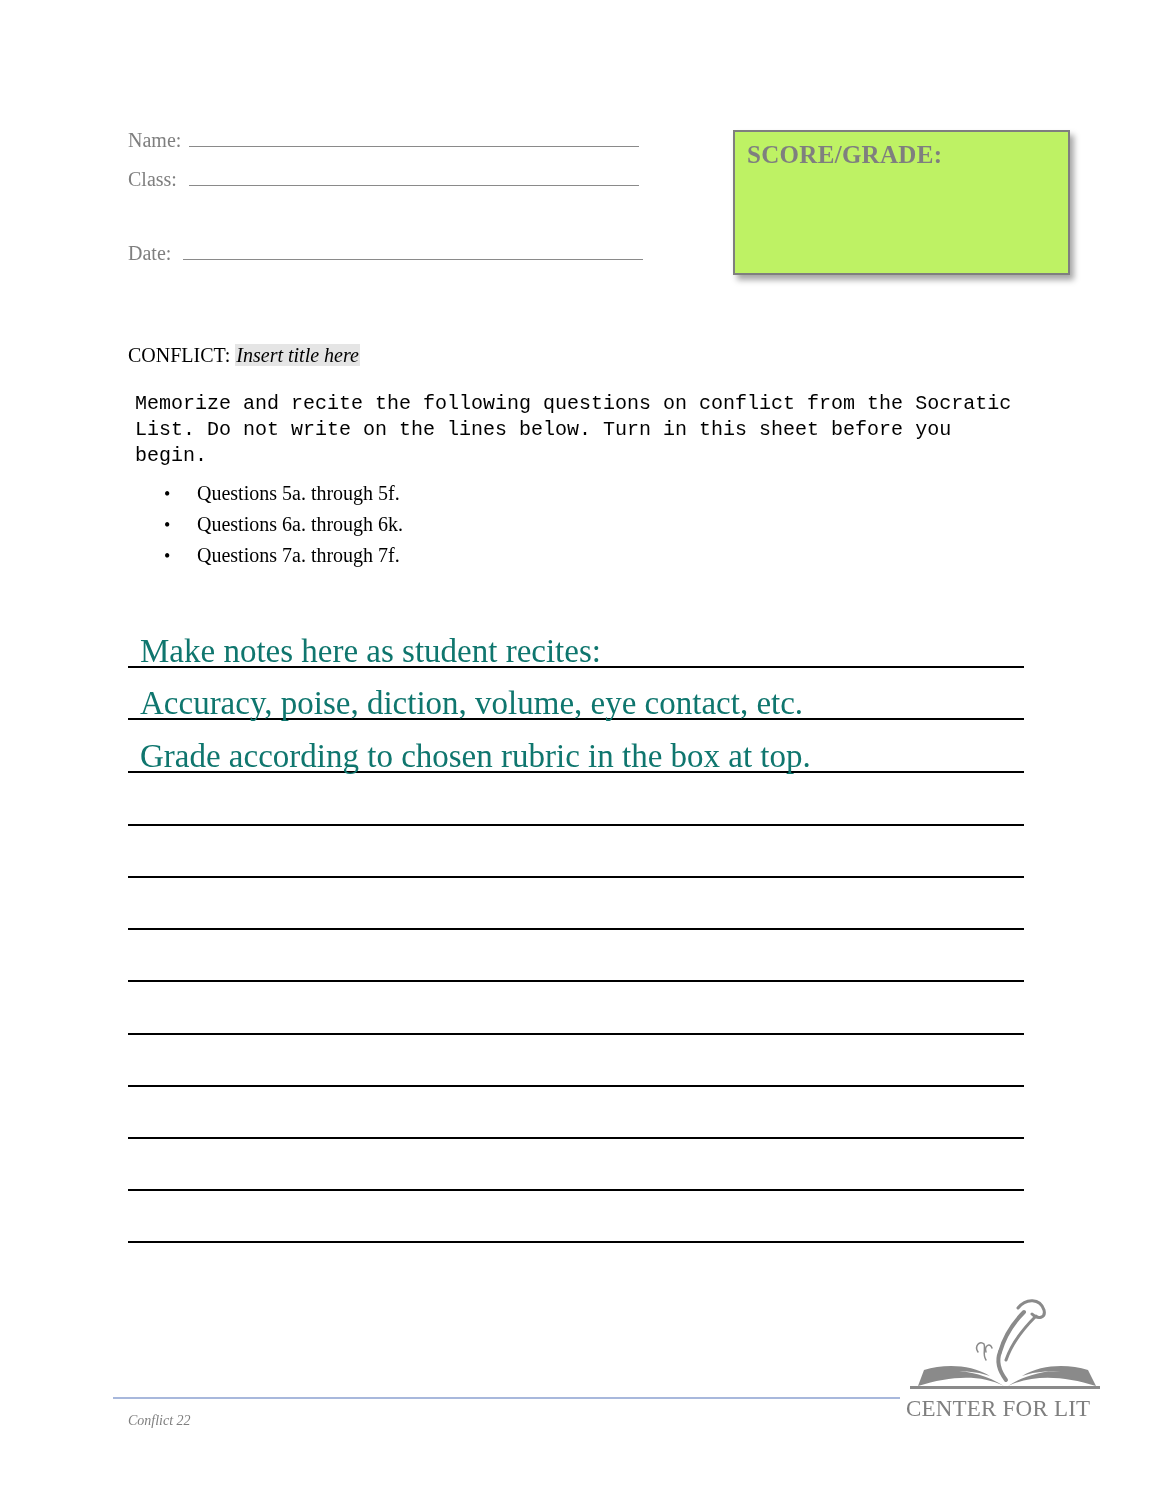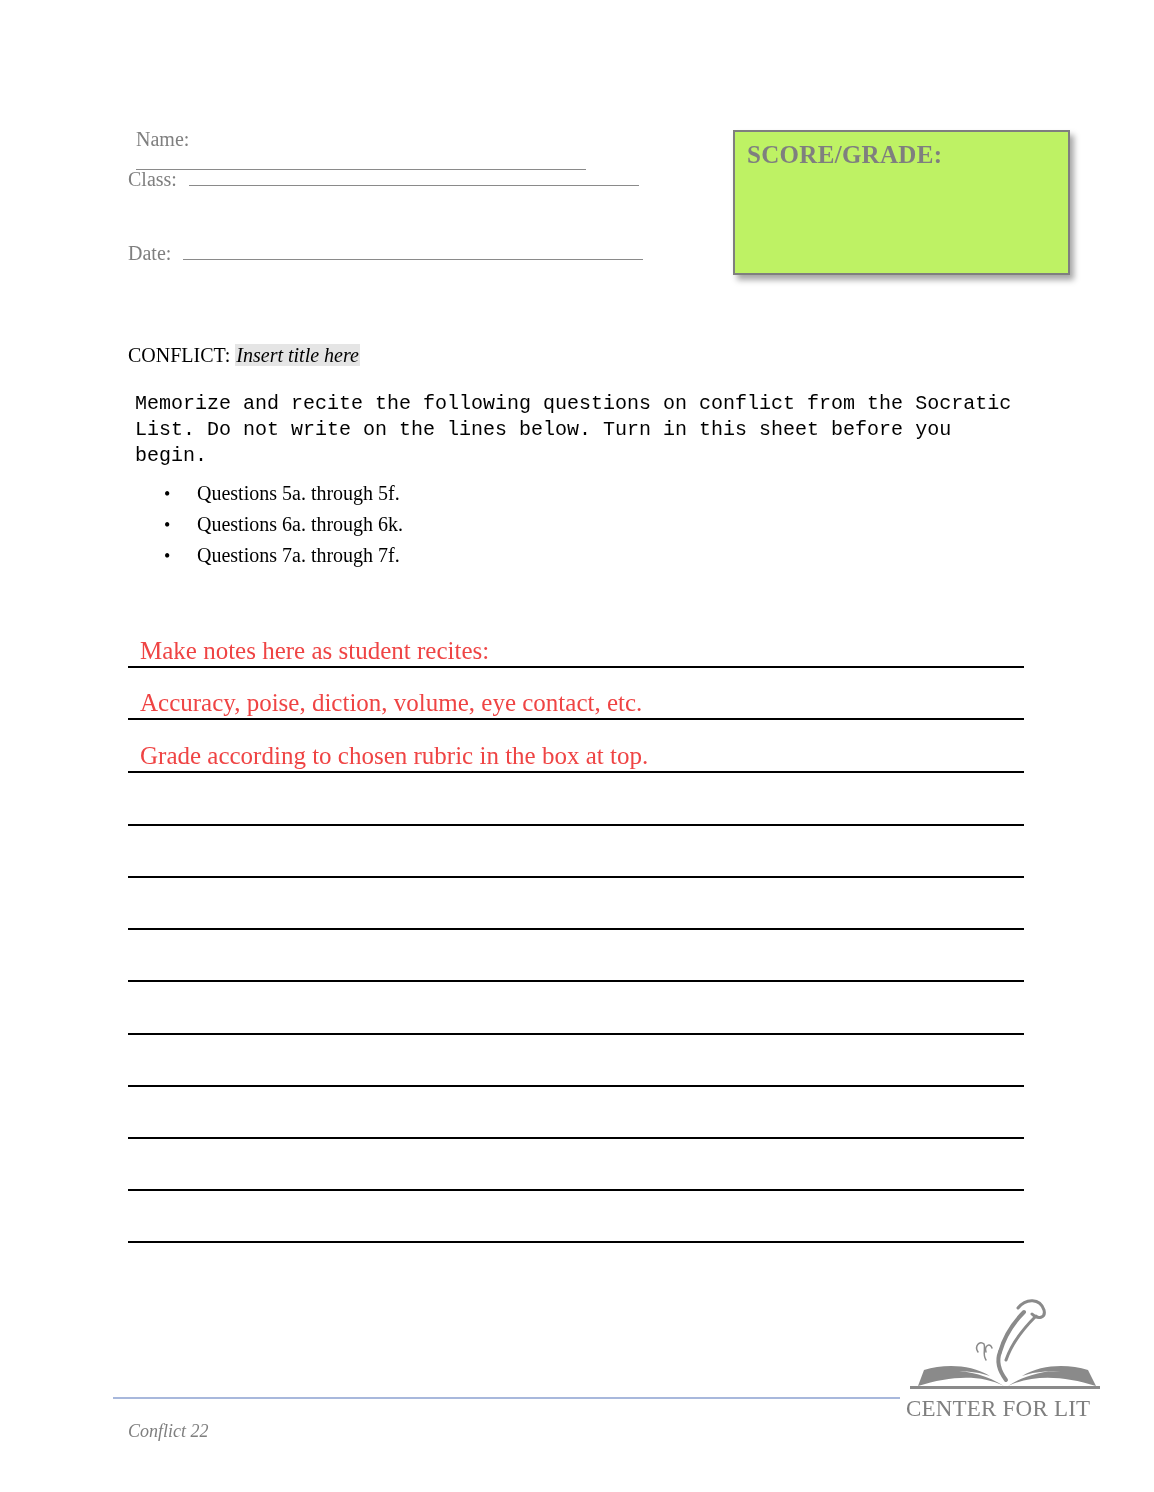--- a/index.html
+++ b/index.html
@@ -97,41 +97,40 @@
       left: 128px;
       width: 896px;
       height: 52px;
       border-bottom: 2px solid #000;
       box-sizing: border-box;
     }
     .note-text {
       position: absolute;
       left: 12px;
       bottom: 0px;
-      font-size: 25px;
-      color: #ef4444;
+      font-size: 33px;
+      color: #0f766e;
       line-height: 30px;
       white-space: nowrap;
     }
     .footer-rule {
       position: absolute;
       left: 113px;
       top: 1397px;
       width: 787px;
       height: 2px;
       background: #a8b8dc;
     }
     .footer-text {
       position: absolute;
       left: 128px;
       top: 1413px;
-      font-size: 18px;
+      font-size: 14px;
       font-style: italic;
       color: #7f7f7f;
-      margin-top: 8px;
     }
     .logo {
       position: absolute;
       left: 900px;
       top: 1290px;
       width: 210px;
       height: 140px;
     }
     .logo-text {
       position: absolute;
@@ -139,21 +138,21 @@
       top: 106px;
       font-size: 23px;
       color: #7f7f7f;
       letter-spacing: 0.2px;
       white-space: nowrap;
     }
   </style>
 </head>
 <body>
 
-<div class="field-row" style="top:128px;flex-direction:column;">
+<div class="field-row" style="top:128px;">
   <span class="field-label">Name:</span>
   <span class="field-blank" style="width:450px;"></span>
 </div>
 <div class="field-row" style="top:167px;justify-content:space-between;">
   <span class="field-label">Class:</span>
   <span class="field-blank" style="width:450px;margin-left:12px;"></span>
 </div>
 <div class="field-row" style="top:241px;">
   <span class="field-label">Date:</span>
   <span class="field-blank" style="width:460px;margin-left:12px;"></span>

